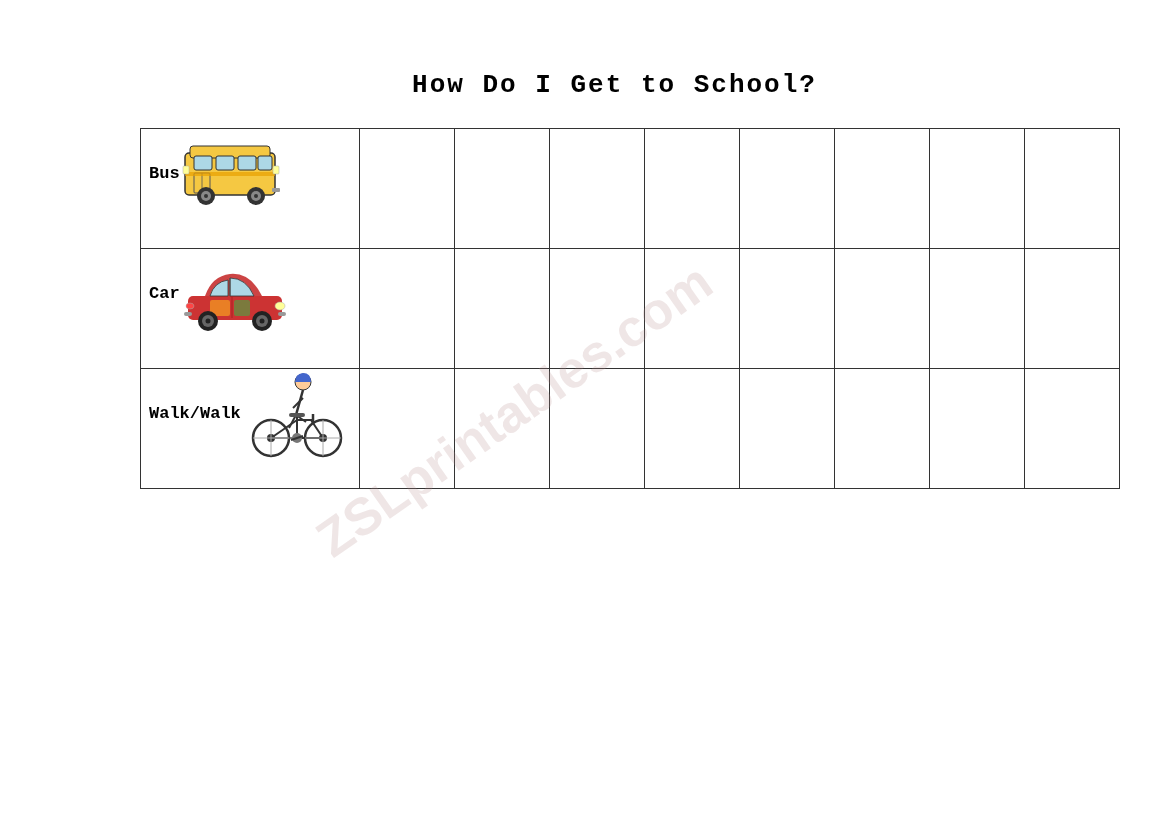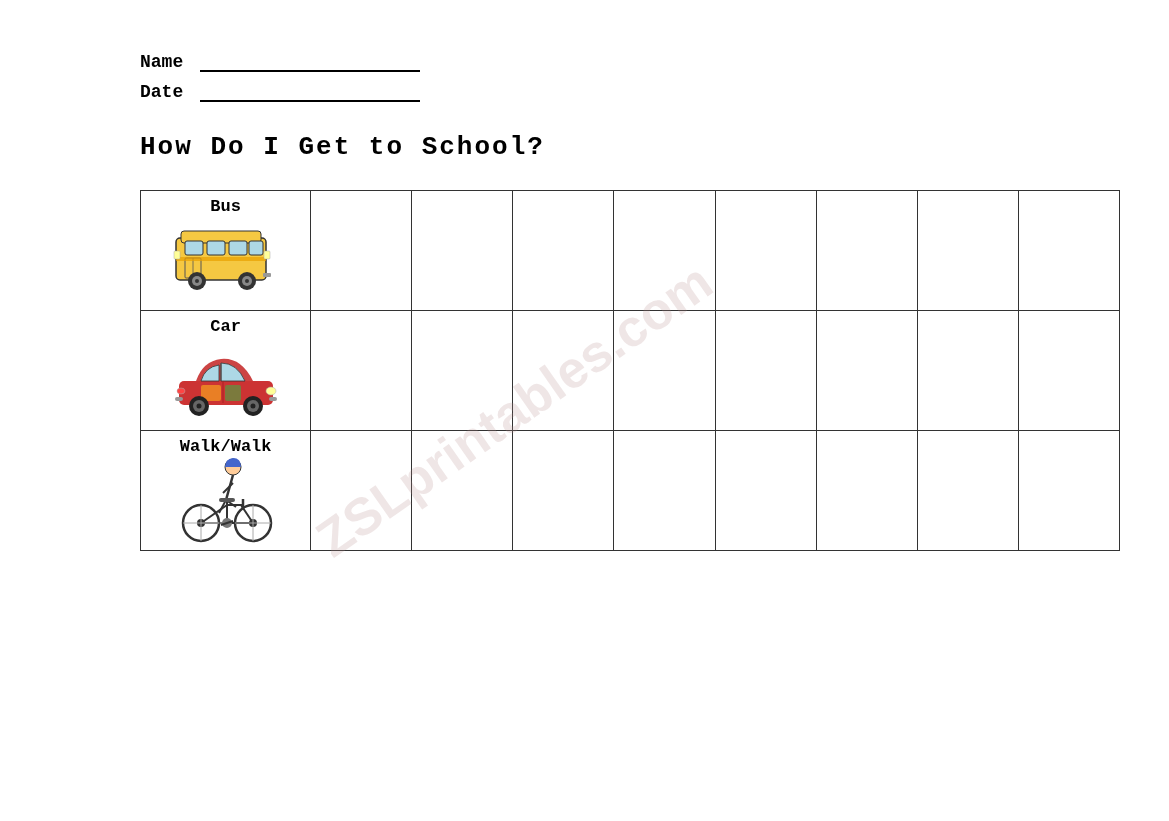--- a/index.html
+++ b/index.html
@@ -40,20 +40,21 @@
     }
 
     .form-underline {
       border-bottom: 2px solid #000;
       width: 220px;
       height: 22px;
       display: inline-block;
     }
 
     .title-section {
+      text-align: center;
       margin-bottom: 28px;
       margin-top: 20px;
     }
 
     .main-title {
       font-size: 26px;
       font-weight: bold;
       letter-spacing: 2px;
     }
 
@@ -88,21 +89,21 @@
     }
 
     .label-cell {
       width: 160px !important;
       vertical-align: top;
       padding: 6px 8px !important;
     }
 
     .label-cell-inner {
       display: flex;
-      flex-direction: column;
+      flex-direction: row;
       align-items: center;
     }
 
     .transport-label {
       font-size: 17px;
       font-weight: bold;
       text-align: center;
       margin-bottom: 4px;
       font-family: 'Courier New', Courier, monospace;
     }
@@ -117,30 +118,20 @@
 
     .empty-cell {
       background: #fff;
     }
   </style>
 </head>
 <body>
 
 <div class="page">
 
-  <div class="form-section">
-    <div class="form-line">
-      <span class="form-label">Name</span>
-      <span class="form-underline"></span>
-    </div>
-    <div class="form-line">
-      <span class="form-label">Date</span>
-      <span class="form-underline"></span>
-    </div>
-  </div>
 
   <div class="title-section">
     <h1 class="main-title">How Do I Get to School?</h1>
   </div>
 
   <div class="watermark">ZSLprintables.com</div>
 
   <table class="grid-table">
     <tbody>
 

